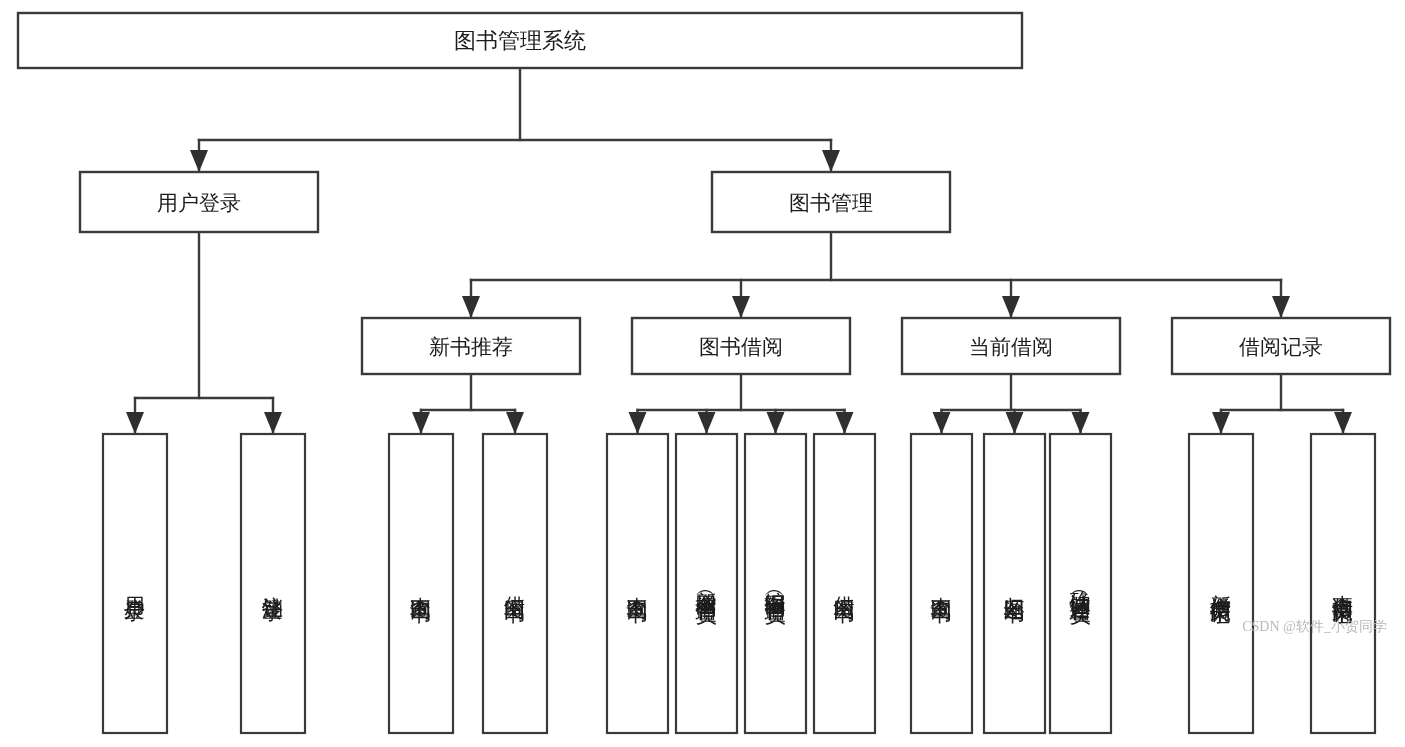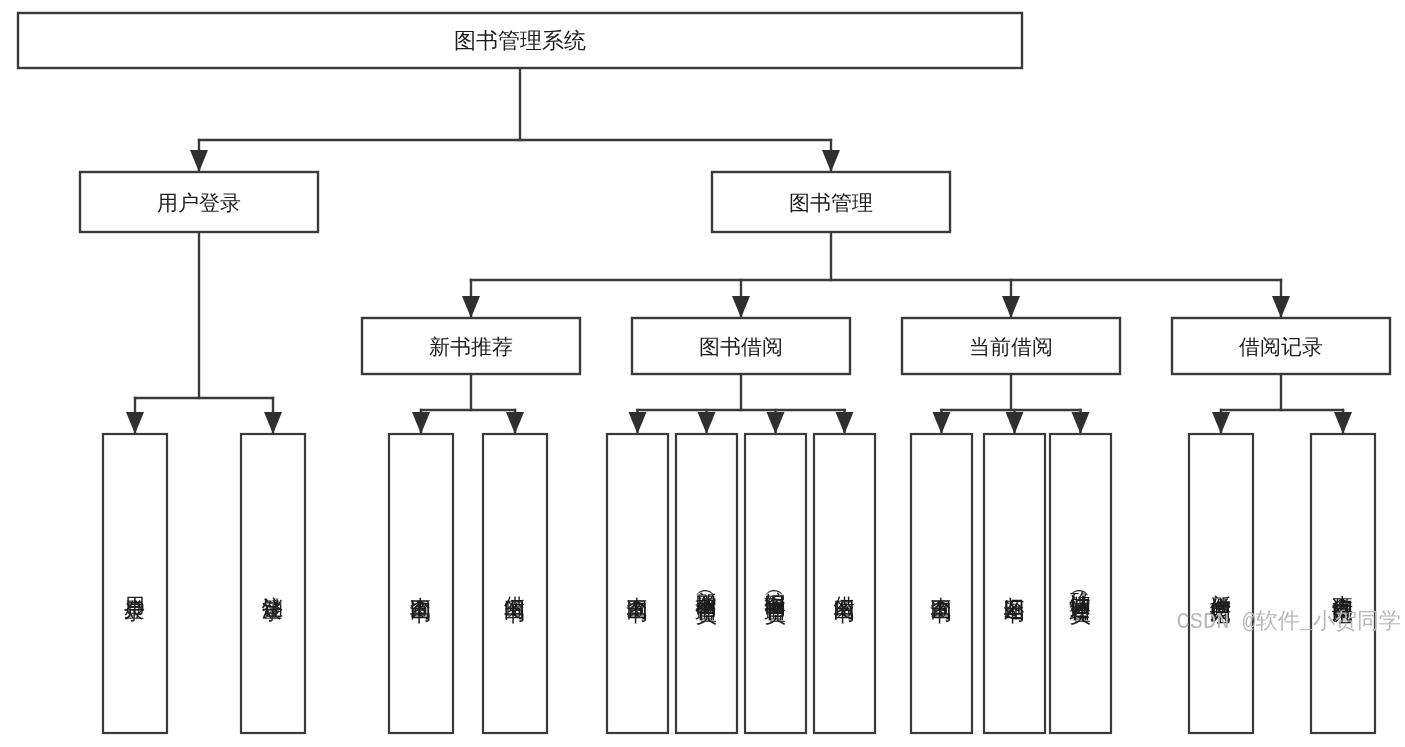--- a/index.html
+++ b/index.html
@@ -61,24 +61,24 @@
     font-size: 21px;
     fill: #1c1c1c;
     text-anchor: middle;
     dominant-baseline: central;
     writing-mode: vertical-rl;
     text-orientation: upright;
     letter-spacing: 2px;
   }
   .watermark {
     position: absolute;
-    right: 4px;
+    right: 18px;
     bottom: 4px;
-    font-family: Liberation Mono, monospace;
-    font-size: 22px;
+    font-family: Liberation Serif, serif;
+    font-size: 14px;
     color: #b9b9b9;
     white-space: nowrap;
     user-select: none;
   }
 </style>
 </head>
 <body>
 
 <div id="diagram-root">
 

